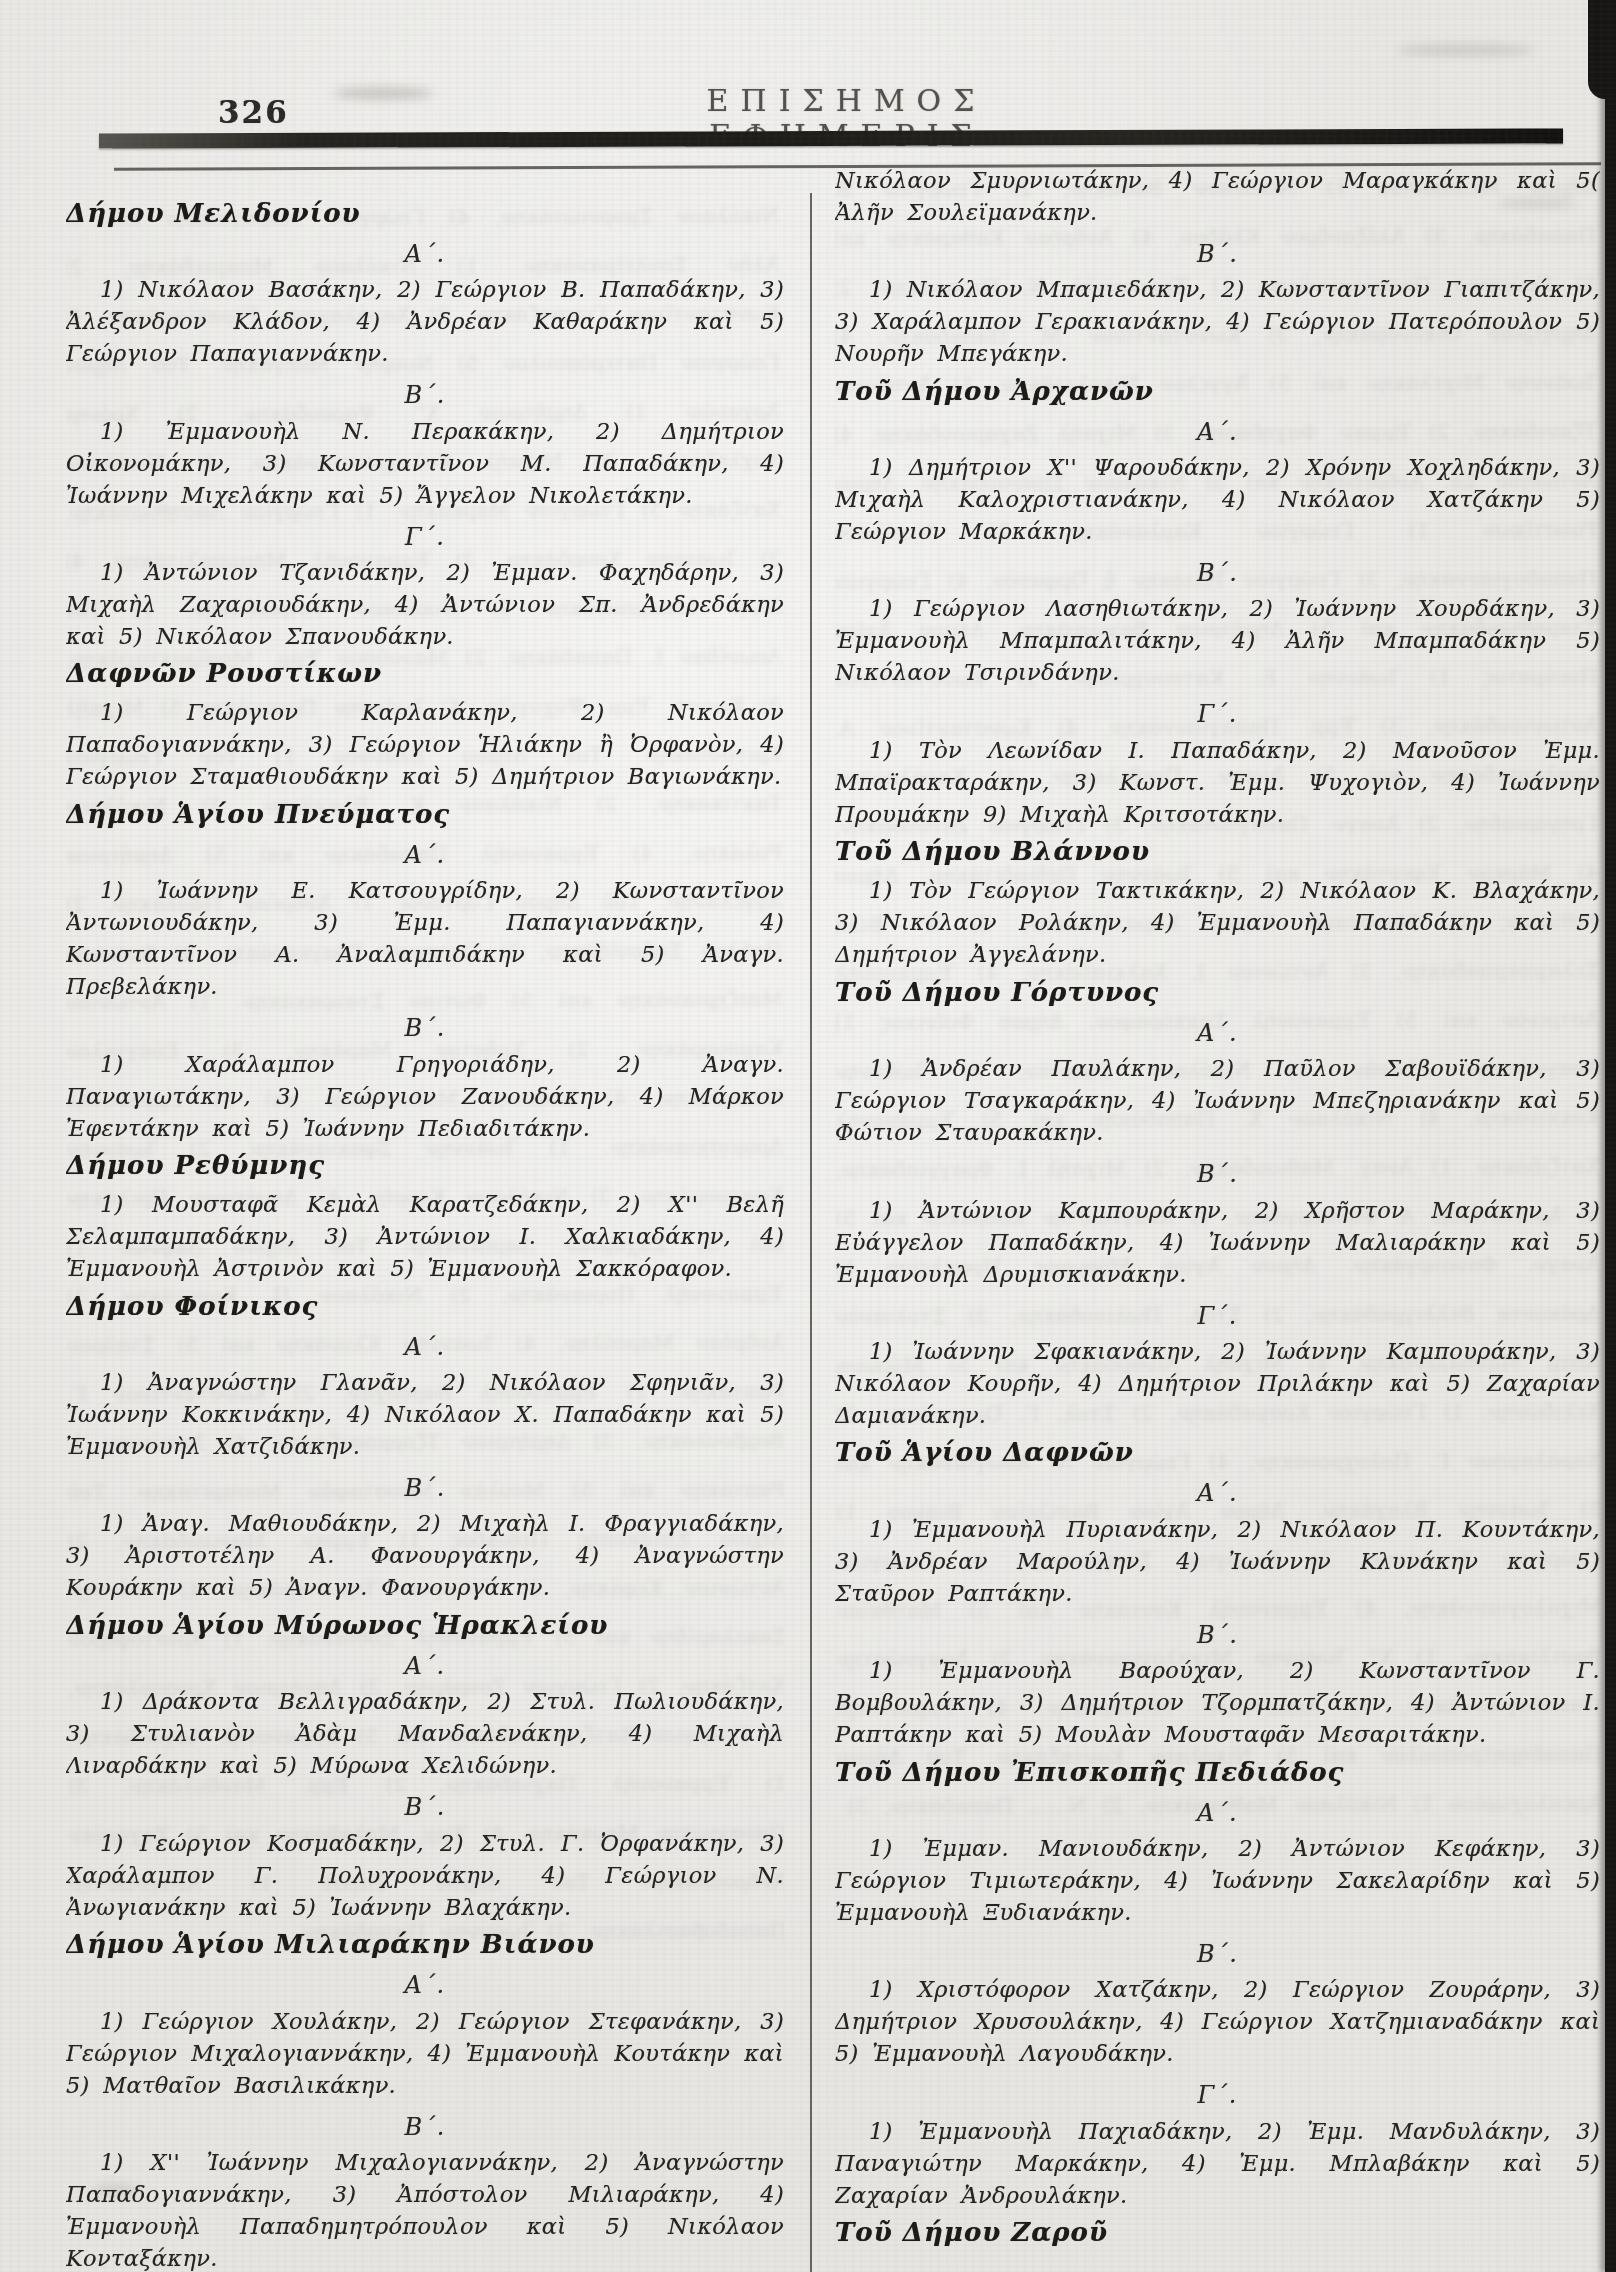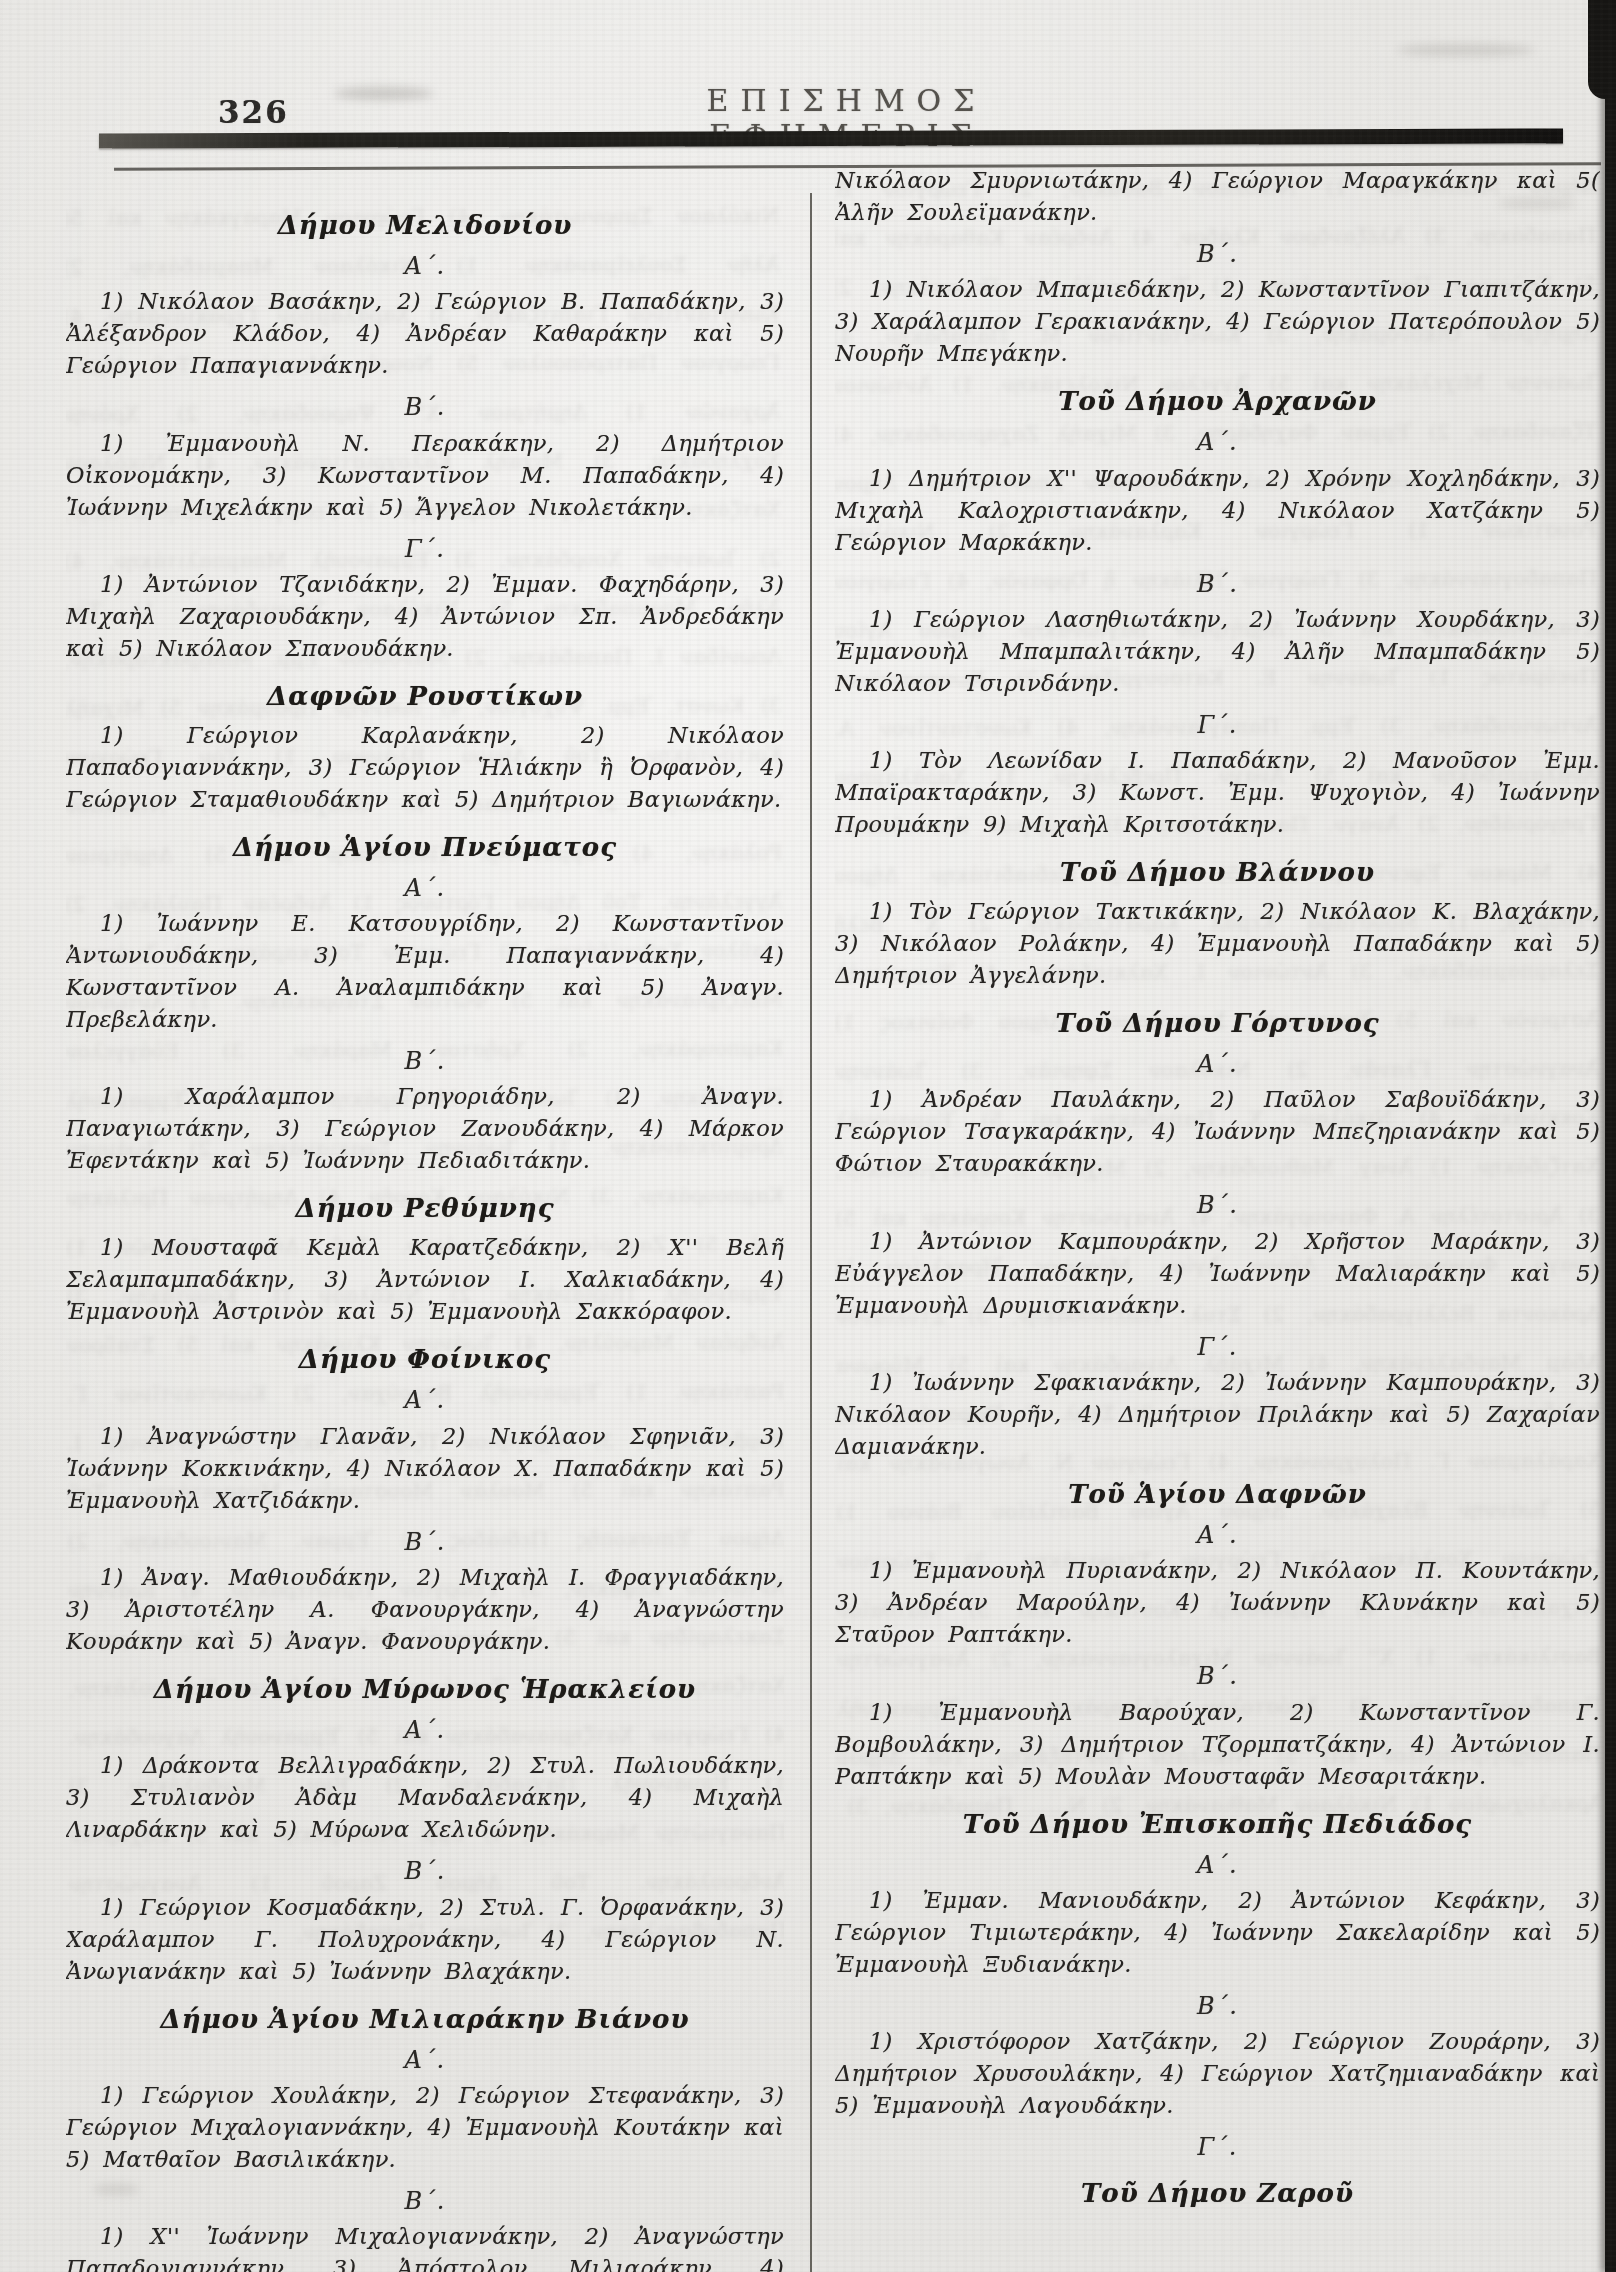--- a/index.html
+++ b/index.html
@@ -39,22 +39,22 @@
   .column-divider{
     position:absolute;left:810px;top:193px;width:2px;height:2079px;
     background:#57544e;opacity:.9;
   }
   .column{position:absolute;top:193px;overflow:hidden;}
   .column .content{position:relative;z-index:2;}
   #col-left{left:66px;width:718px;height:2079px;}
   #col-right{left:835px;width:765px;top:164px;height:2109px;}
   .section{margin:0 0 6.6px 0;font-style:italic;}
   .section-heading{
-    font-size:26px;font-weight:700;text-align:center;color:#1d1b18;
-    margin:17px 0 8px 0;letter-spacing:1px;
+    font-size:26px;font-weight:700;color:#1d1b18;
+    margin:5px 0 8px 0;letter-spacing:1px;
     text-shadow:0 0 0.7px rgba(25,23,20,.55);
   }
   .group-label{
     font-size:24px;text-align:center;color:#2a2825;margin:12px 0 5.3px 0;letter-spacing:1.3px;
     text-shadow:0 0 0.7px rgba(35,33,30,.45);
   }
   .para{
     font-size:22.5px;line-height:32px;text-align:justify;text-indent:34px;
     word-spacing:6px;letter-spacing:0.3px;color:#262422;
     text-shadow:0 0 0.7px rgba(40,38,35,.4);
@@ -177,20 +177,21 @@
         <div class="group-label">Β´.</div>
         <div class="para">1) Ἐμμανουὴλ Βαρούχαν, 2) Κωνσταντῖνον Γ. Βομβουλάκην, 3) Δημήτριον Τζορμπατζάκην, 4) Ἀντώνιον Ι. Ραπτάκην καὶ 5) Μουλὰν Μουσταφᾶν Μεσαριτάκην.</div>
       </div>
       <div class="section">
         <div class="section-heading">Τοῦ Δήμου Ἐπισκοπῆς Πεδιάδος</div>
         <div class="group-label">Α´.</div>
         <div class="para">1) Ἐμμαν. Μανιουδάκην, 2) Ἀντώνιον Κεφάκην, 3) Γεώργιον Τιμιωτεράκην, 4) Ἰωάννην Σακελαρίδην καὶ 5) Ἐμμανουὴλ Ξυδιανάκην.</div>
         <div class="group-label">Β´.</div>
         <div class="para">1) Χριστόφορον Χατζάκην, 2) Γεώργιον Ζουράρην, 3) Δημήτριον Χρυσουλάκην, 4) Γεώργιον Χατζημιαναδάκην καὶ 5) Ἐμμανουὴλ Λαγουδάκην.</div>
         <div class="group-label">Γ´.</div>
+        <div class="para">1) Ἐμμανουὴλ Παχιαδάκην, 2) Ἐμμ. Μανδυλάκην, 3) Παναγιώτην Μαρκάκην, 4) Ἐμμ. Μπλαβάκην καὶ 5) Ζαχαρίαν Ἀνδρουλάκην.</div>
       </div>
       <div class="section">
         <div class="section-heading">Τοῦ Δήμου Ζαροῦ</div>
       </div>
     </div>
 </div>
 
 <div class="smudge s1"></div>
 <div class="smudge s2"></div>
 <div class="smudge s3"></div>

